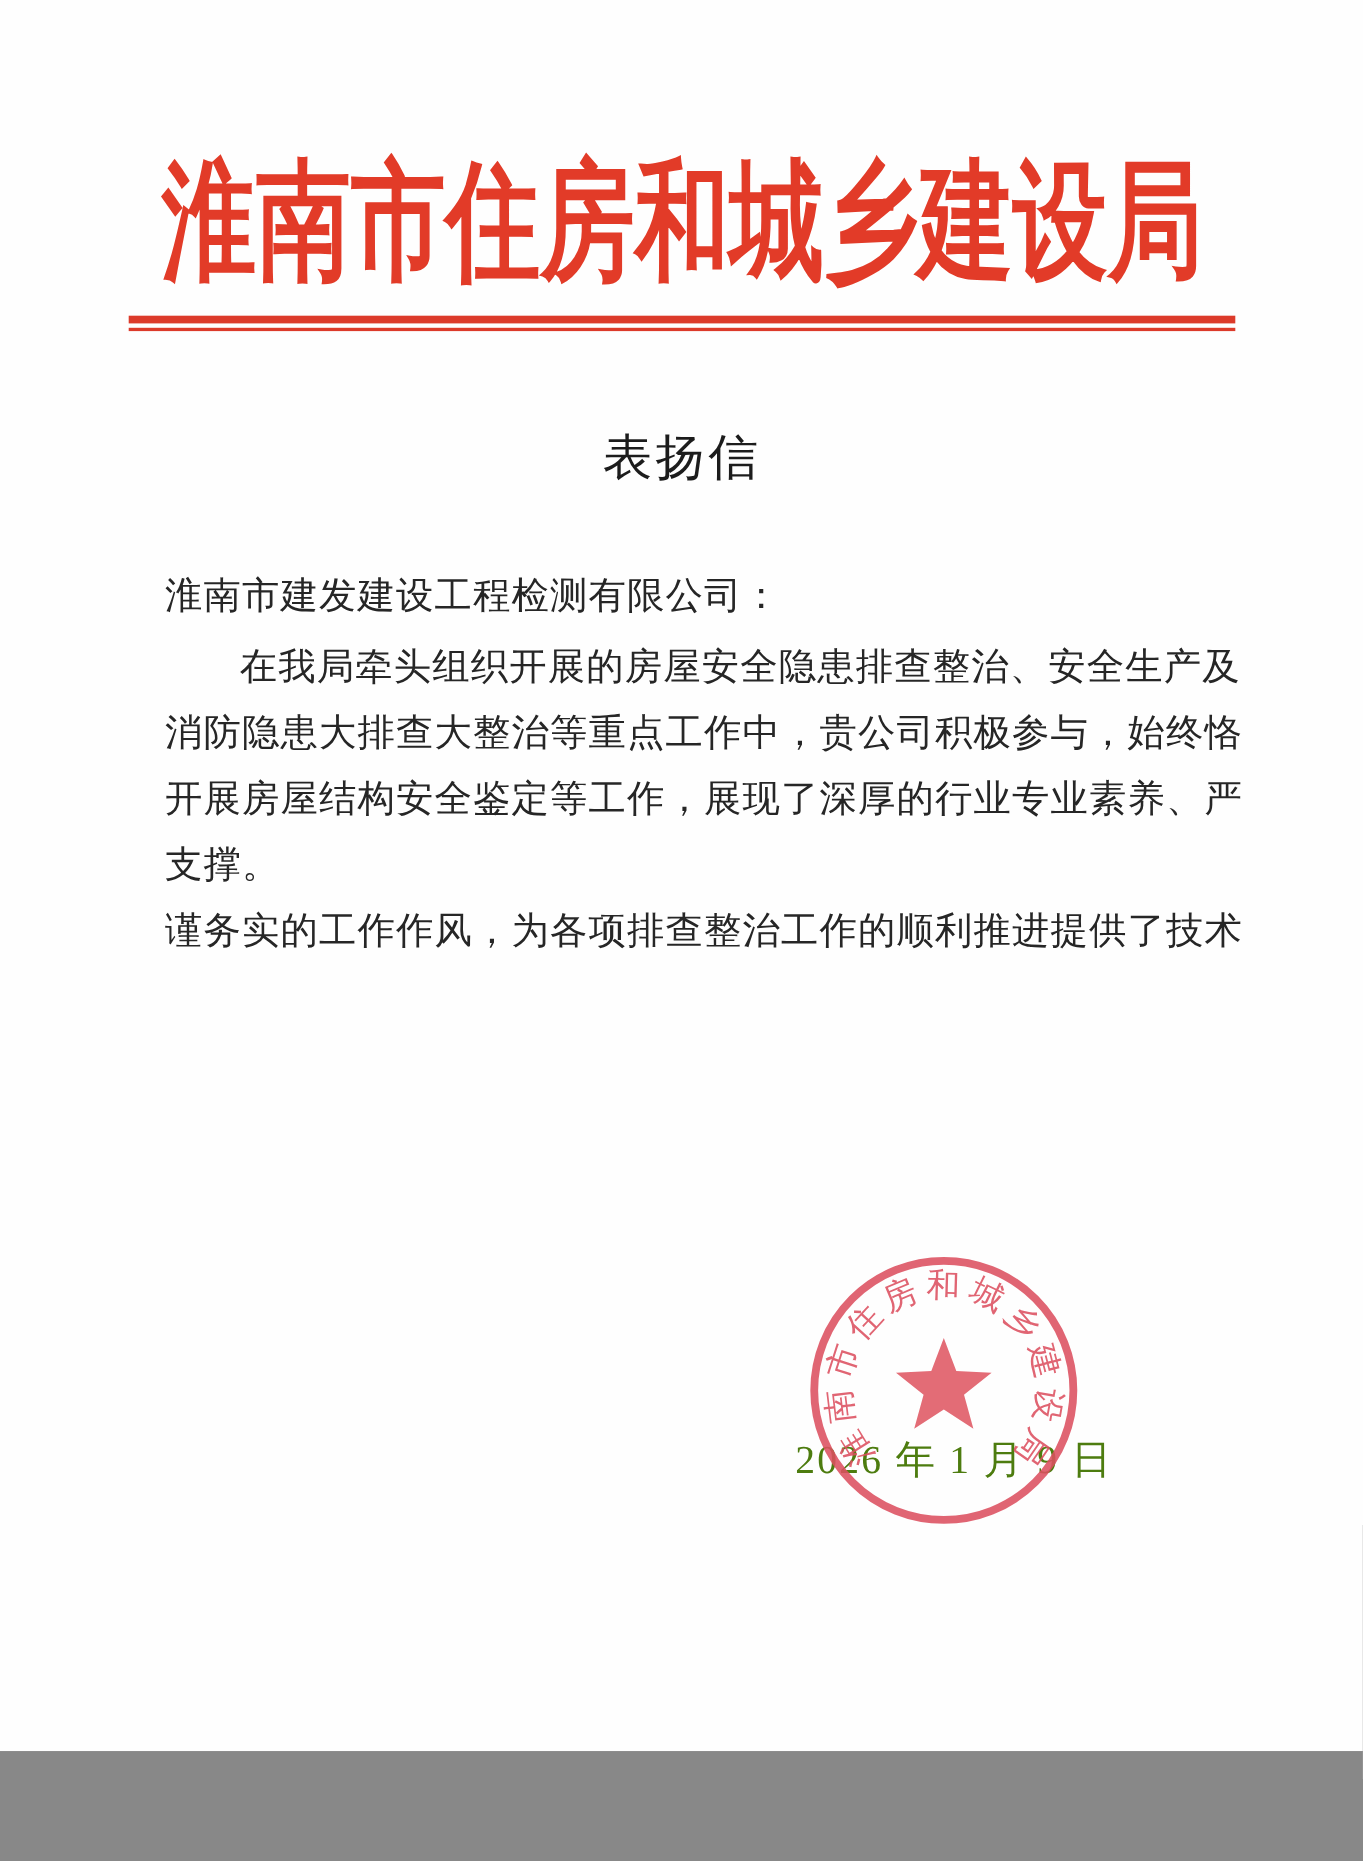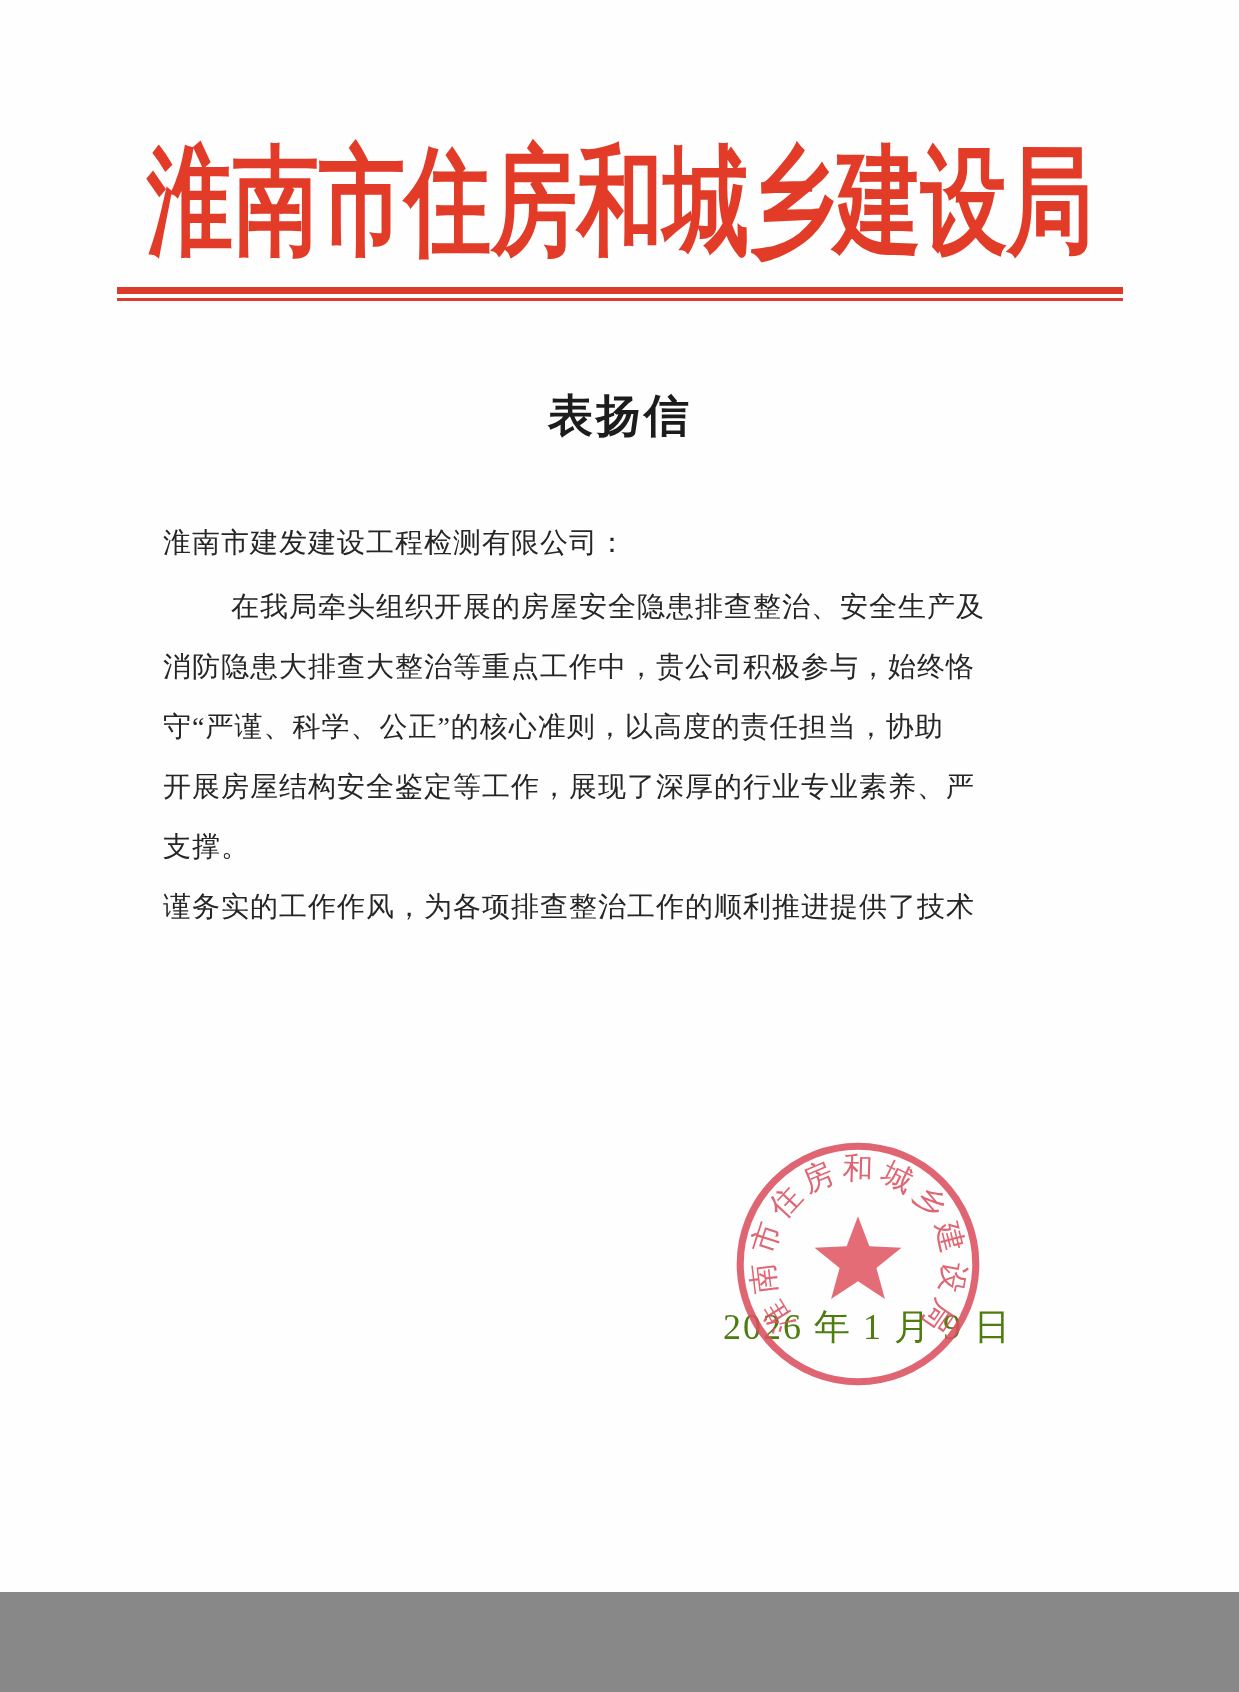--- a/index.html
+++ b/index.html
@@ -29,30 +29,30 @@
   .rule-header-thick{top:287px;height:7px;}
   .rule-header-thin{top:298px;height:3px;}
   .rule-footer-thin{top:1592px;height:3px;}
   .rule-footer-thick{top:1599px;height:8px;}
   
   .letter-title{
     position:absolute;
     left:117px;top:386px;width:1006px;
     text-align:center;
     font-size:45px;
-    font-weight:bold;
+    font-weight:normal;
     color:#1c1c1c;
     letter-spacing:3px;
   }
   
   .body-block{
     position:absolute;
-    left:163px;top:513px;width:944px;
+    left:150px;top:513px;width:944px;
     color:#262626;
-    font-size:28px;
+    font-size:34px;
     line-height:60px;
   }
   .body-line{height:60px;white-space:nowrap;letter-spacing:1px;}
   .body-line.first-para{margin-top:4px;}
   .body-line.indent{text-indent:68px;}
   
   .date-line{
     position:absolute;
     left:723px;top:1303px;
     font-size:36px;
@@ -79,21 +79,20 @@
 
   <div class="rule rule-header-thick"></div>
   <div class="rule rule-header-thin"></div>
 
   <div class="letter-title">表扬信</div>
 
   <div class="body-block">
     <div class="body-line">淮南市建发建设工程检测有限公司：</div>
     <div class="body-line indent first-para">在我局牵头组织开展的房屋安全隐患排查整治、安全生产及</div>
     <div class="body-line">消防隐患大排查大整治等重点工作中，贵公司积极参与，始终恪</div>
-    <div class="body-line">守“严谨、科学、公正”的核心准则，以高度的责任担当，协助</div>
     <div class="body-line">开展房屋结构安全鉴定等工作，展现了深厚的行业专业素养、严</div>
     <div class="body-line">支撑。</div>
     <div class="body-line">谨务实的工作作风，为各项排查整治工作的顺利推进提供了技术</div>
   </div>
 
   <div class="date-line">2026 年 1 月 9 日</div>
 
   <svg class="seal" viewBox="0 0 260 260">
     <circle cx="130" cy="130" r="116" fill="none" stroke="#dd5060" stroke-width="7"></circle>
     <polygon points="130,83 141.2,112.6 172.8,114.1 148.1,133.9 156.5,164.4 130,147 103.5,164.4 111.9,133.9 87.2,114.1 118.8,112.6" fill="#e05864"></polygon>

